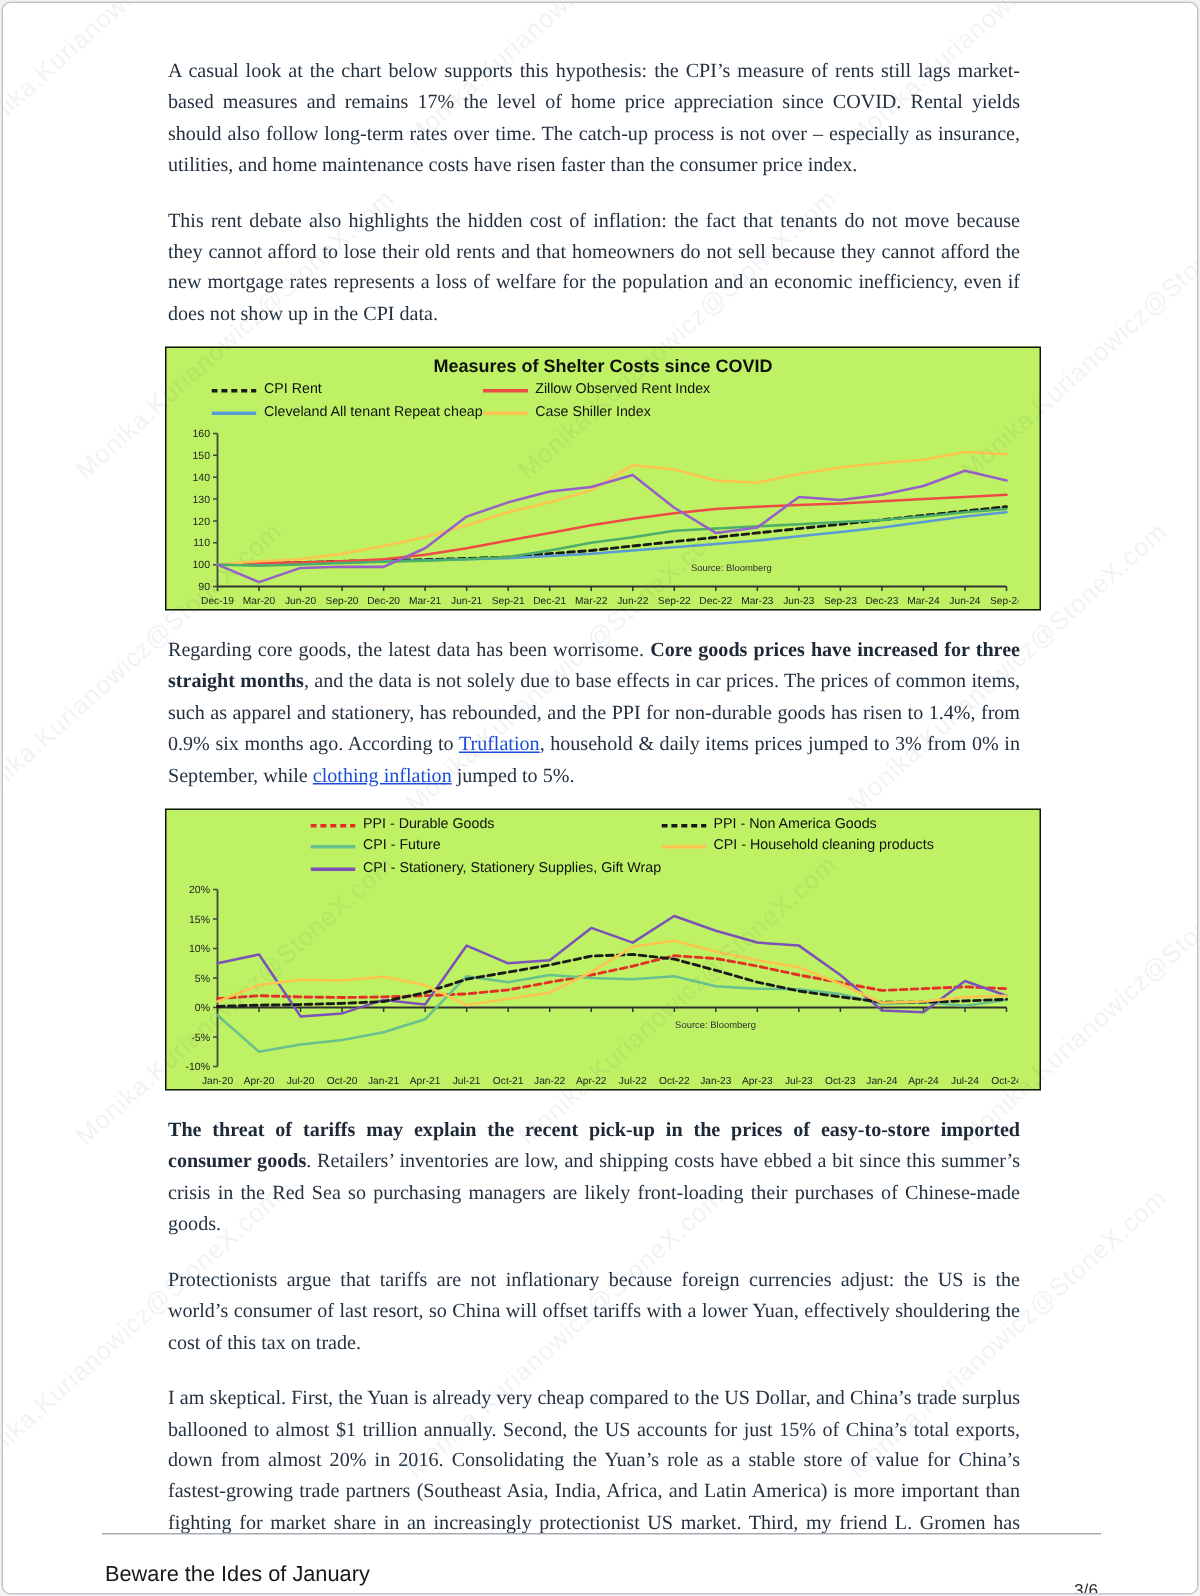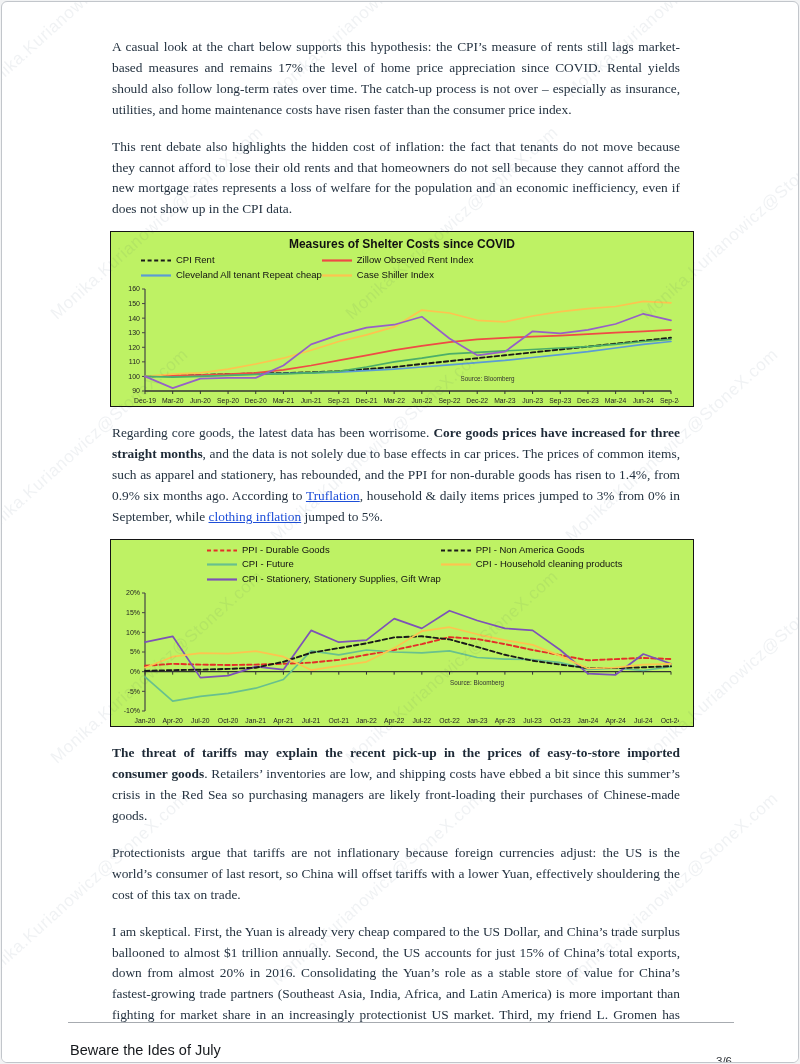--- a/index.html
+++ b/index.html
@@ -273,17 +273,17 @@
       <span style="left: 45px; top: 751px;">Monika.Kurianowicz@StoneX.com</span>
       <span style="left: 340px; top: 751px;">Monika.Kurianowicz@StoneX.com</span>
       <span style="left: 635px; top: 751px;">Monika.Kurianowicz@StoneX.com</span>
       <span style="left: -30px; top: 973px;">Monika.Kurianowicz@StoneX.com</span>
       <span style="left: 265px; top: 973px;">Monika.Kurianowicz@StoneX.com</span>
       <span style="left: 560px; top: 973px;">Monika.Kurianowicz@StoneX.com</span>
     </div>
   <footer class="footer">
     <div class="footer-divider"></div>
     <div class="footer-row">
-      <span class="footer-title">Beware the Ides of July</span>
+      <span class="footer-title">Beware the Ides of January</span>
       <span class="footer-page">3/6</span>
     </div>
   </footer>
 </div>
 
 </body></html>

